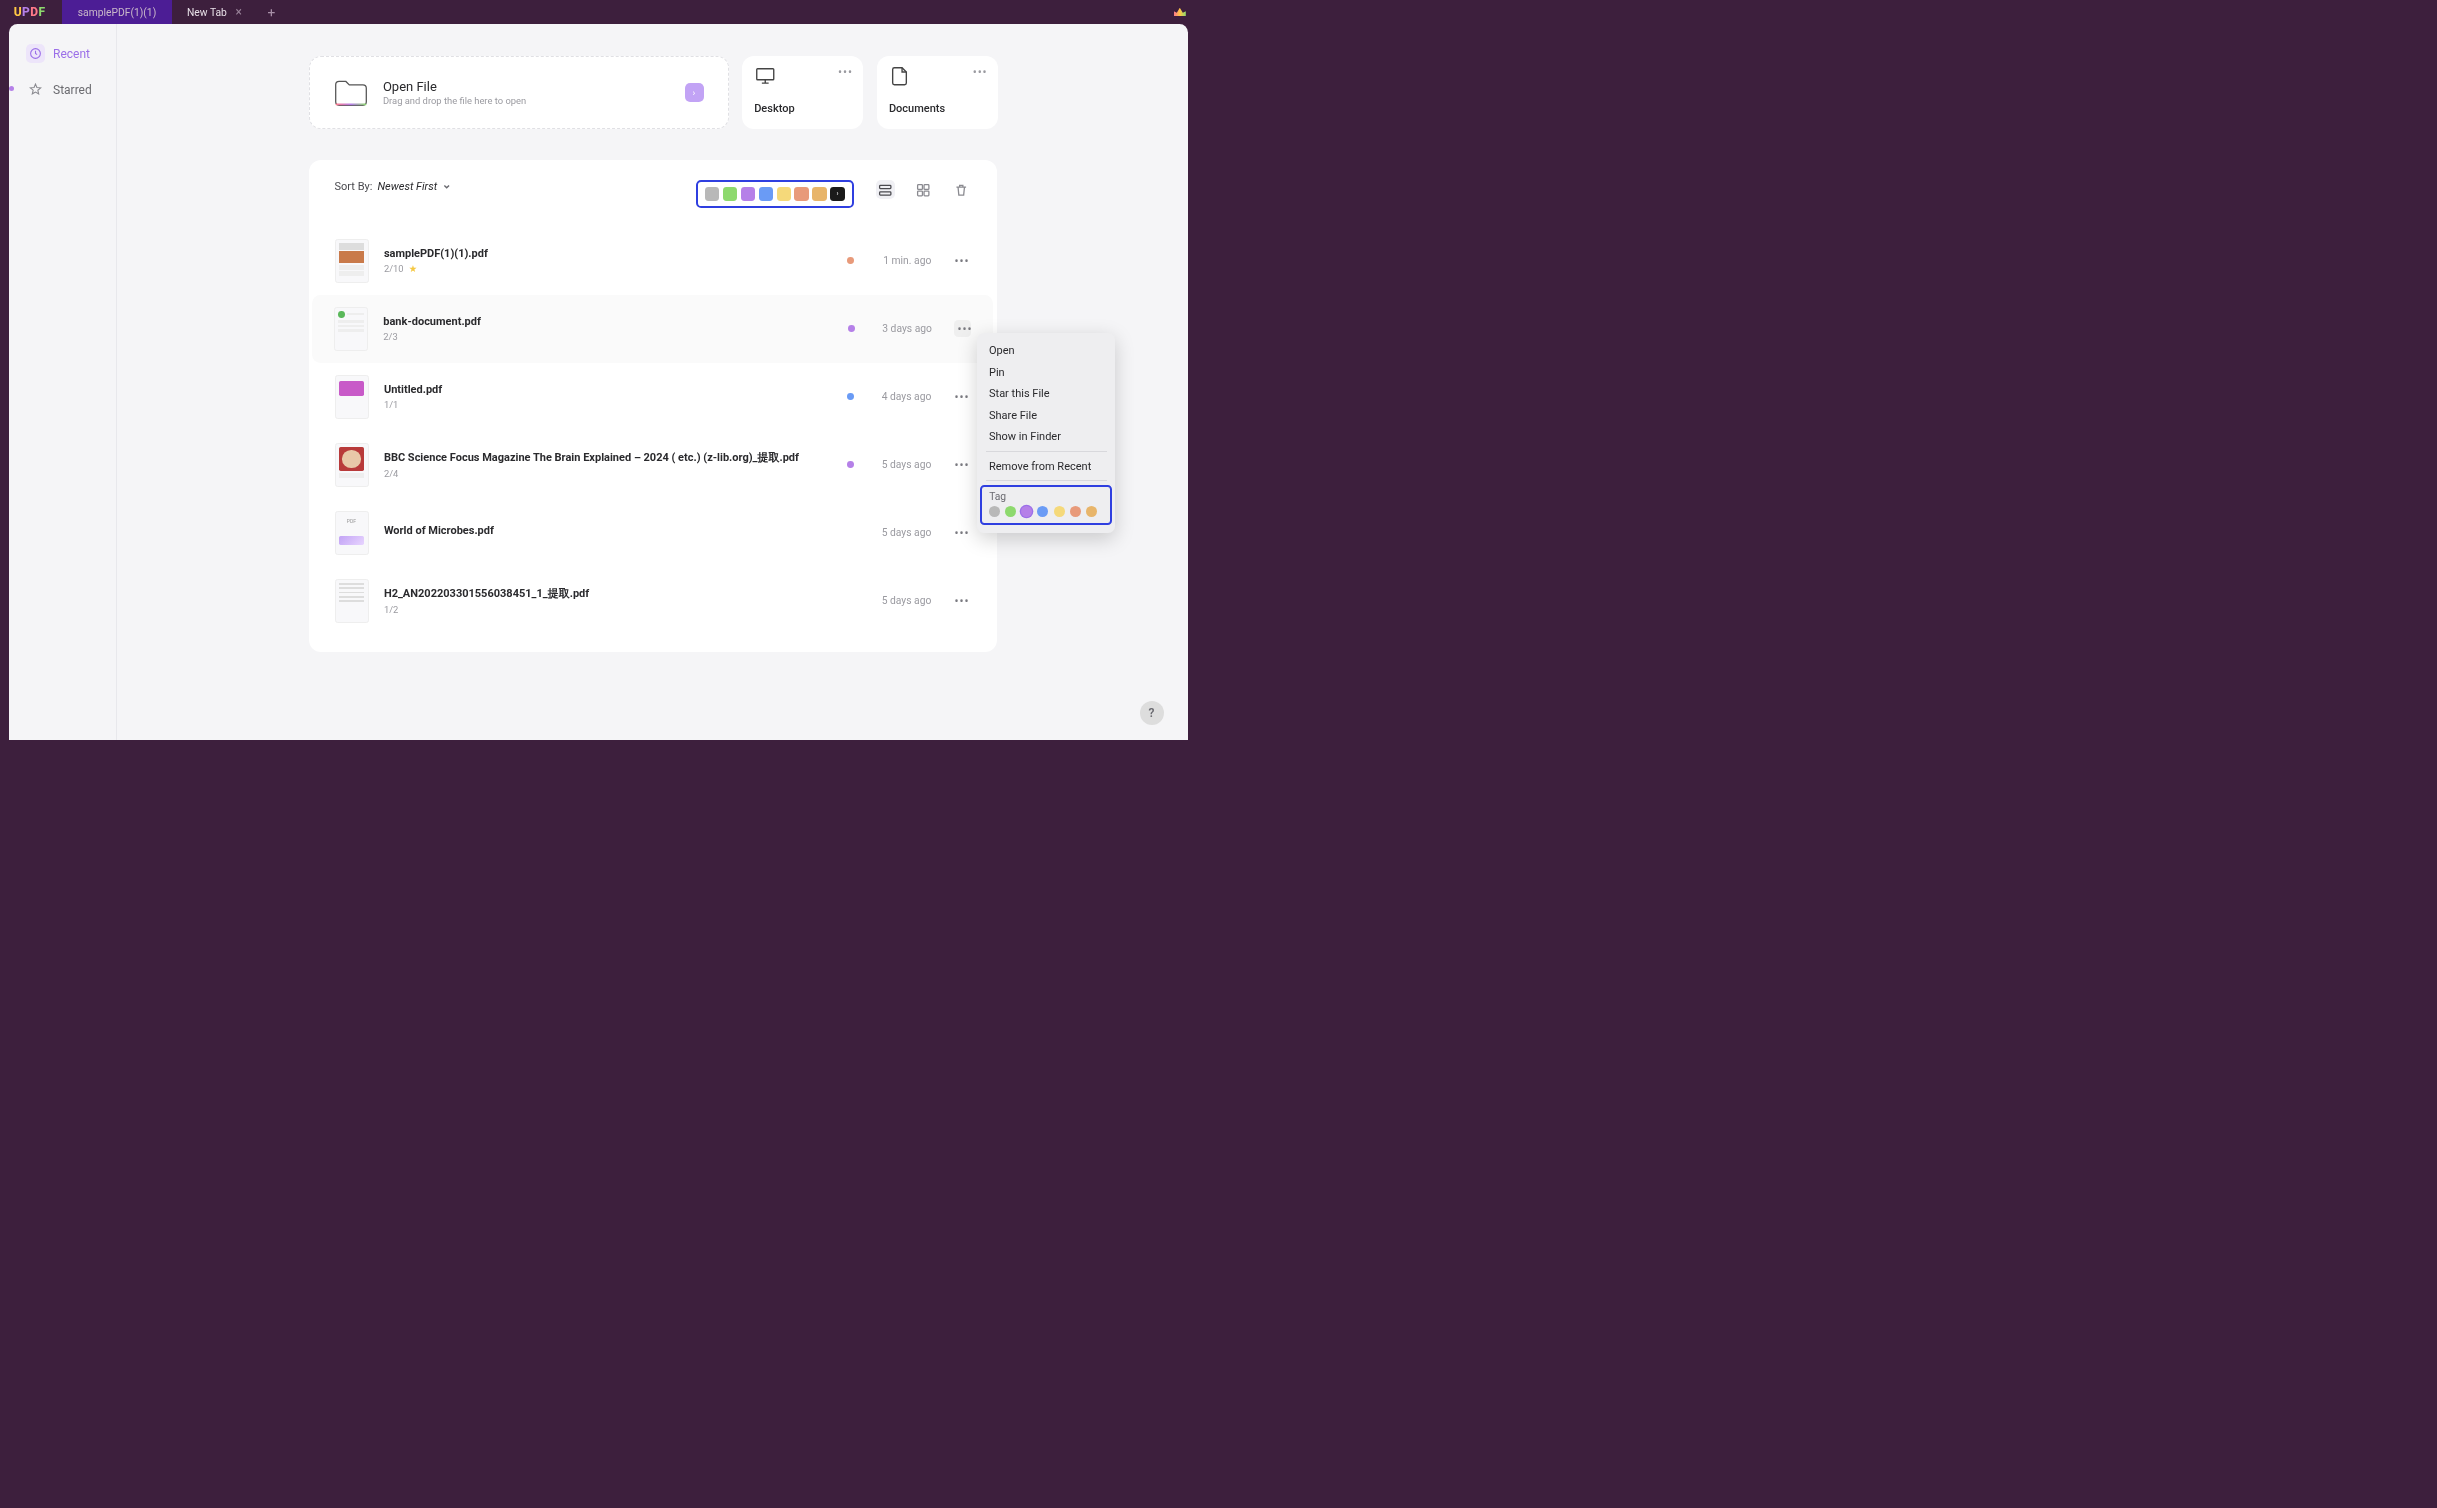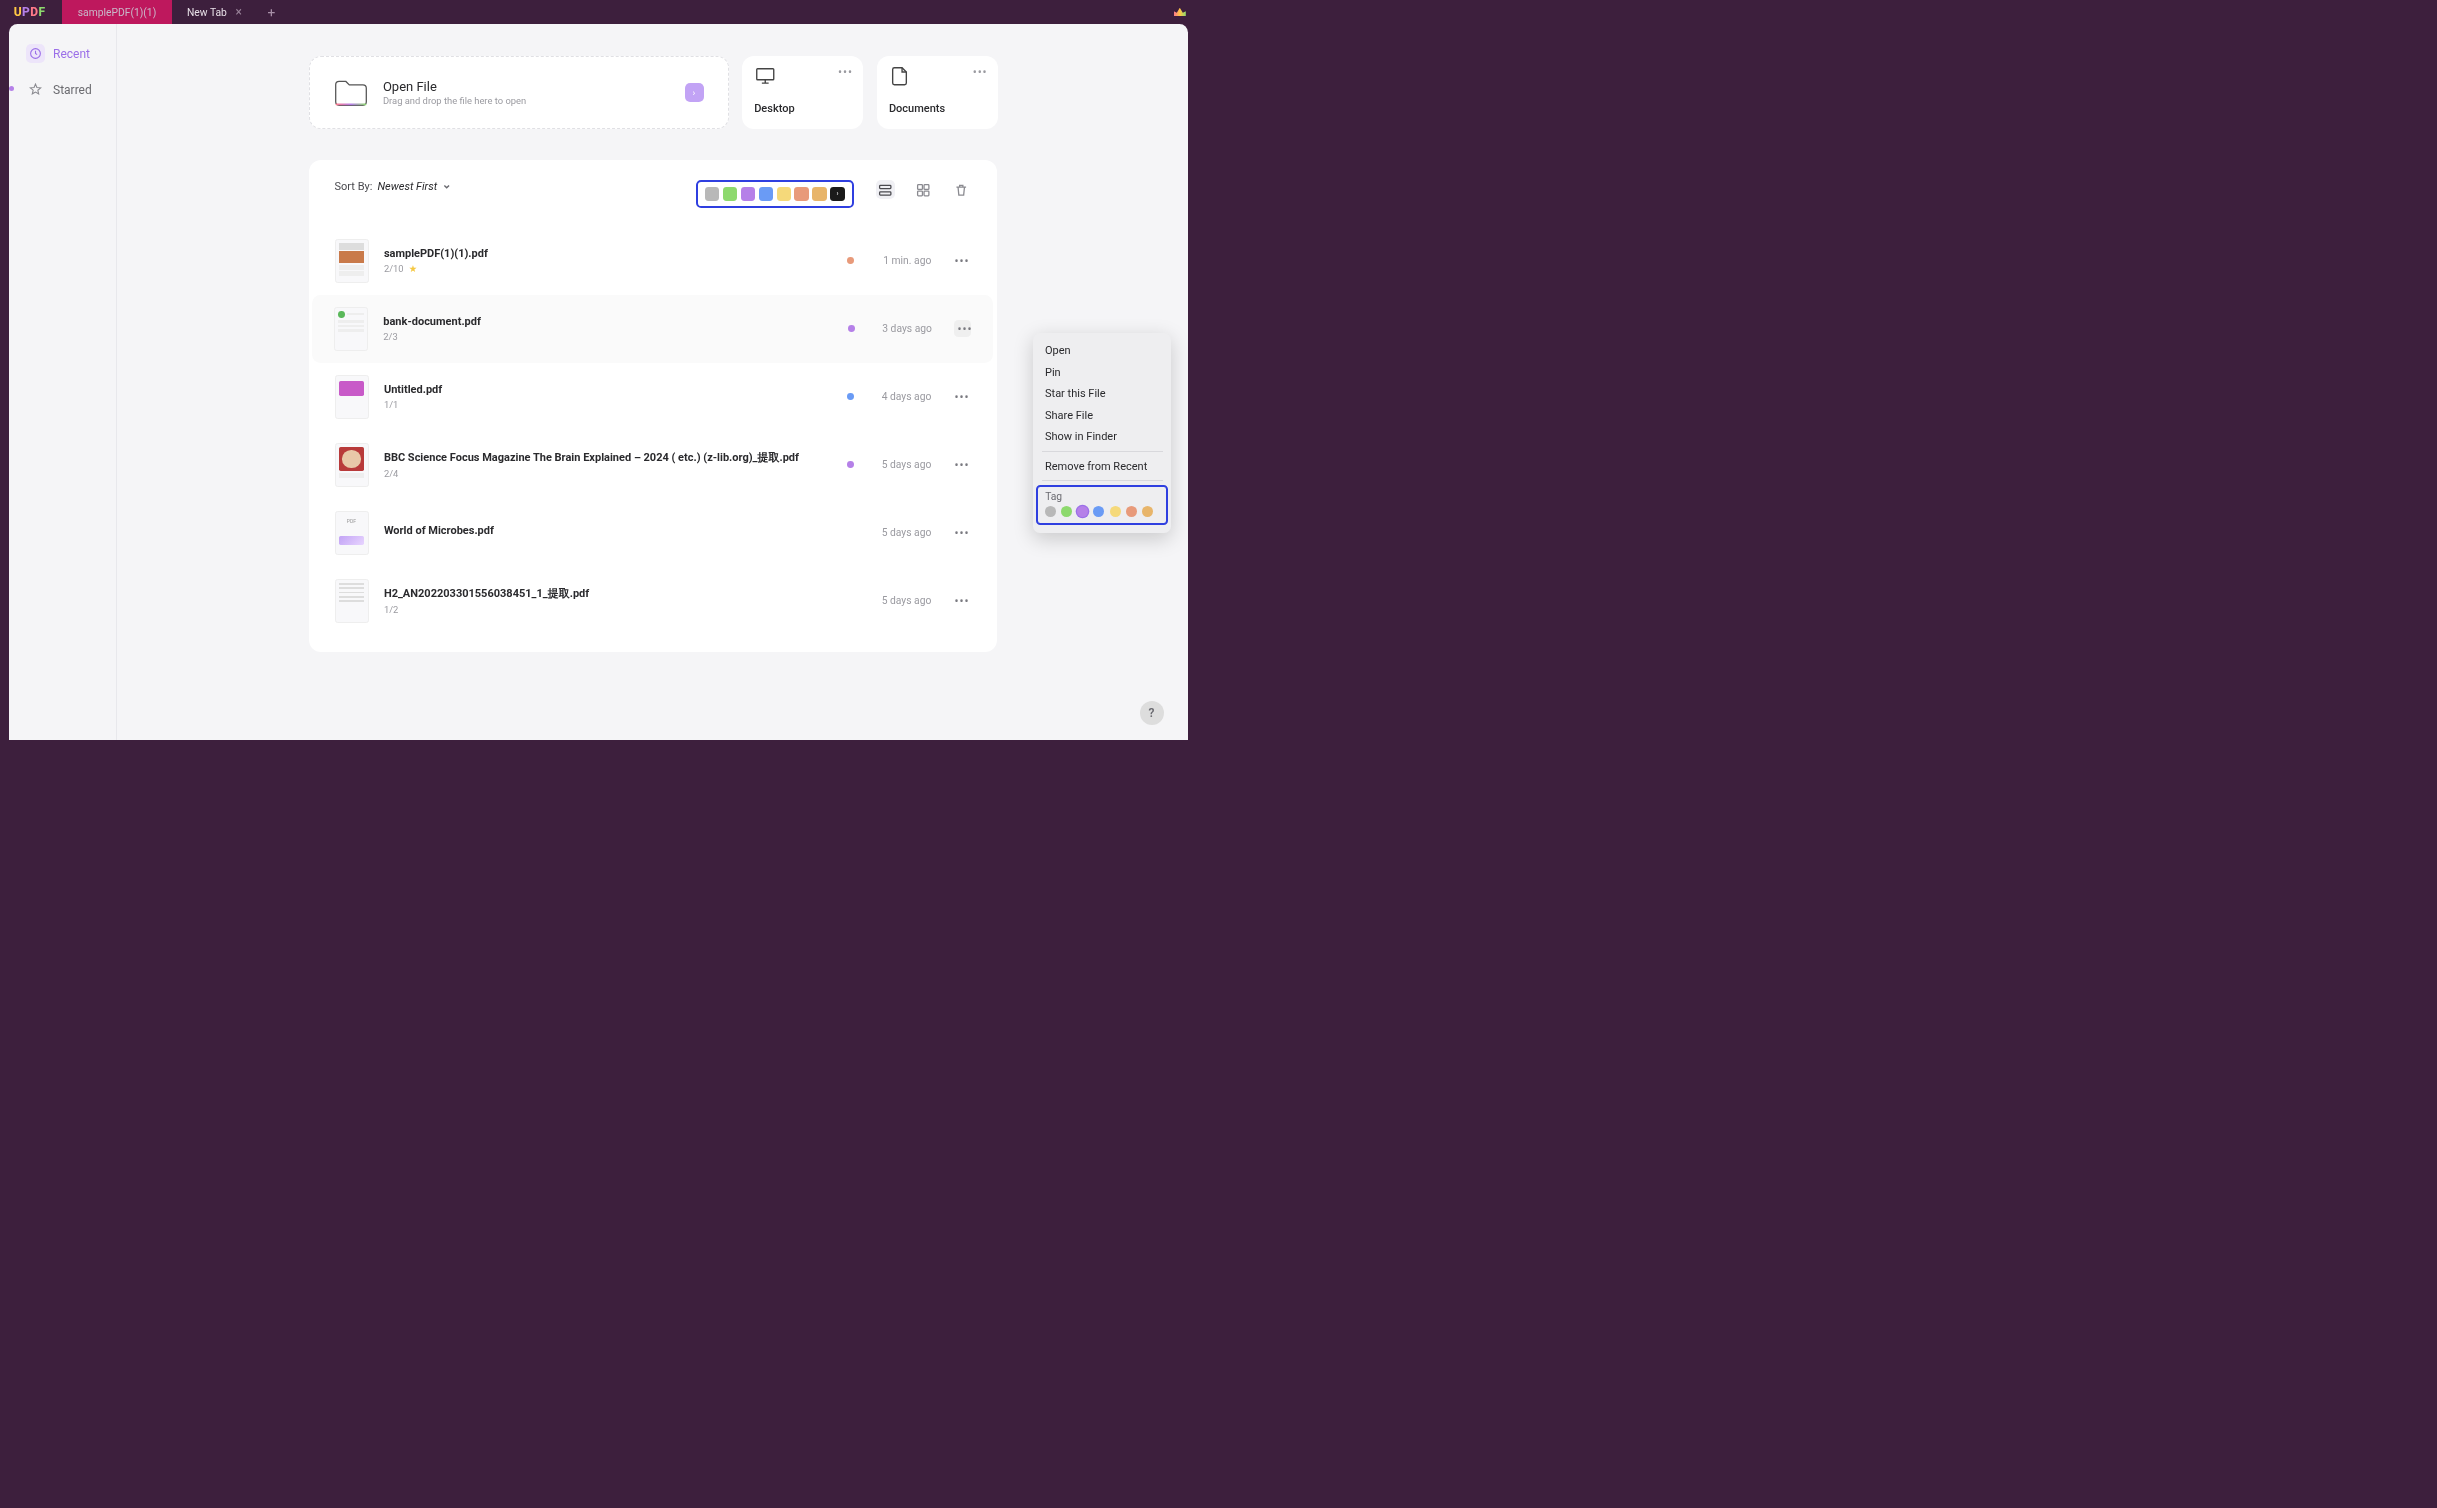--- a/index.html
+++ b/index.html
@@ -4,21 +4,21 @@
 <style>
 * { box-sizing: border-box; margin: 0; padding: 0; font-family: -apple-system, BlinkMacSystemFont, "Segoe UI", Roboto, sans-serif; }
 body { background: #3d1f3d; width: 1196px; height: 740px; overflow: hidden; position: relative; }
 .tabbar { height: 24px; background: #3d1f3d; display: flex; align-items: stretch; padding-left: 13.7px; position: absolute; top: 0; left: 0; right: 0; }
 .logo { display: flex; align-items: center; font-weight: 800; font-size: 12px; color: #ffc845; margin-right: 17px; letter-spacing: 0.4px; }
 .logo span.u { color: #ffc845; }
 .logo span.p { color: #b580e8; }
 .logo span.d { color: #ff7a8a; }
 .logo span.f { color: #8dd96d; }
 .tab { display: flex; align-items: center; padding: 0 15.4px; font-size: 10.3px; color: #c9b8c9; gap: 8.5px; cursor: pointer; }
-.tab.inactive { background: #be185d; }
+.tab.inactive { background: #4c1d95; }
 .tab.active { background: #3d1f3d; color: #e8e0e8; }
 .tab-close { color: #9a849a; font-size: 12px; }
 .tab-add { display: flex; align-items: center; padding: 0 10.3px; color: #a890a8; font-size: 13.7px; }
 .crown { width: 12px; height: 8.5px; background: linear-gradient(90deg,#ff7a8a,#ffc845,#8dd96d); clip-path: polygon(0 100%,0 40%,25% 60%,50% 0,75% 60%,100% 40%,100% 100%); margin-right: 3.4px; }
 .workspace { position: absolute; top: 24px; left: 8.5px; right: 8.5px; bottom: 0; background: #f5f5f7; border-radius: 8.5px 8.5px 0 0; display: flex; }
 .sidebar { width: 108px; border-right: 0.9px solid #e8e8ec; padding: 13.7px 8.5px; }
 .side-item { display: flex; align-items: center; gap: 8.5px; padding: 6.8px 8.5px; border-radius: 6.8px; font-size: 12px; color: #6b6b70; cursor: pointer; margin-bottom: 3.4px; }
 .side-item.active { color: #9b6fe8; }
 .side-item.active .side-icon-wrap { background: #ede5fa; }
 .side-icon-wrap { width: 19px; height: 19px; border-radius: 5.1px; display: flex; align-items: center; justify-content: center; }
@@ -49,21 +49,21 @@
 .thumb { width: 34px; height: 44px; background: #f8f8fa; border: 0.9px solid #eee; border-radius: 2.6px; flex-shrink: 0; position: relative; overflow: hidden; }
 .thumb-content { position:absolute; inset:3.4px; }
 .file-info { flex: 1; }
 .file-name { font-size: 11px; color: #2a2a2d; font-weight: bold; }
 .file-meta { font-size: 9.4px; color: #9a9aa0; margin-top: 3.4px; display: flex; align-items: center; gap: 5.1px; }
 .star { color: #f5c842; font-size: 9.4px; }
 .file-tag { width: 6.8px; height: 6.8px; border-radius: 50%; }
 .file-time { font-size: 10.3px; color: #9a9aa0; min-width: 62px; text-align: right; }
 .file-more { color: #7a7a80; font-size: 12px; letter-spacing: 0.9px; width: 17px; text-align: center; margin-left: 6.8px; }
 .file-more.boxed { background: #efefef; border-radius: 4.3px; padding: 1.7px 3.4px; }
-.ctx-menu { position: absolute; left: 1033px; top: 333px; width: 138px; background: #eeeef0; border-radius: 6.8px; box-shadow: 0 5.1px 20.5px rgba(0,0,0,0.18); padding: 6.8px 0; font-size: 11px; color: #2a2a2d; z-index: 50; }
+.ctx-menu { position: absolute; left: 977px; top: 333px; width: 138px; background: #eeeef0; border-radius: 6.8px; box-shadow: 0 5.1px 20.5px rgba(0,0,0,0.18); padding: 6.8px 0; font-size: 11px; color: #2a2a2d; z-index: 50; }
 .ctx-item { padding: 4.3px 12px; cursor: pointer; }
 .ctx-sep { height: 0.9px; background: #d8d8dc; margin: 3.4px 8.5px; }
 .ctx-tag-section { border: 2.6px solid #2f3fe0; border-radius: 4.3px; margin: 1.7px 3.4px 1.7px 3.4px; padding: 3.4px 6.8px 5.1px; }
 .ctx-tag-label { font-size: 10.3px; color: #6a6a70; margin-bottom: 3.4px; }
 .ctx-tag-row { display: flex; gap: 5.1px; }
 .ctx-tag-dot { width: 11px; height: 11px; border-radius: 50%; }
 .ctx-tag-dot.sel { box-shadow: 0 0 0 1.3px #9b6fe8; }
 .help-btn { position: absolute; right: 24px; bottom: 15.4px; width: 24px; height: 24px; border-radius: 50%; background: #ddd; display: flex; align-items: center; justify-content: center; color: #6a6a70; font-size: 12px; font-weight: 600; }
 svg { display: block; }
 .left-marker{ position:absolute; left:0; top:62px; width:5.1px; height:5.1px; border-radius:50%; background:#b580e8; }

